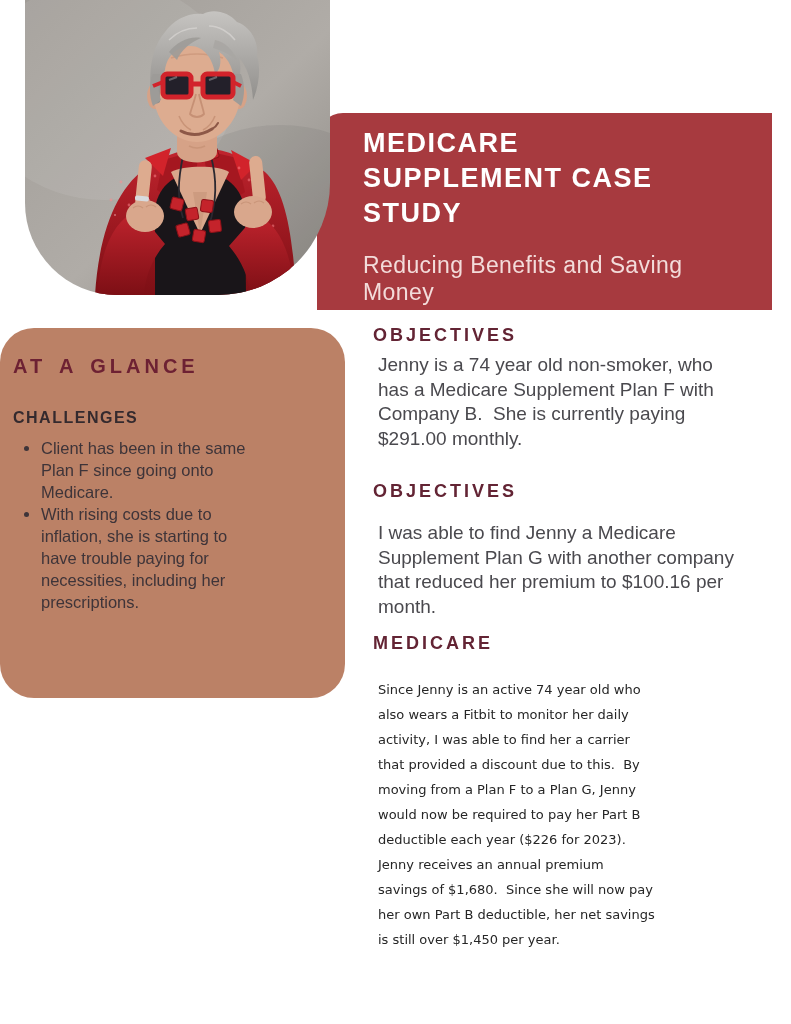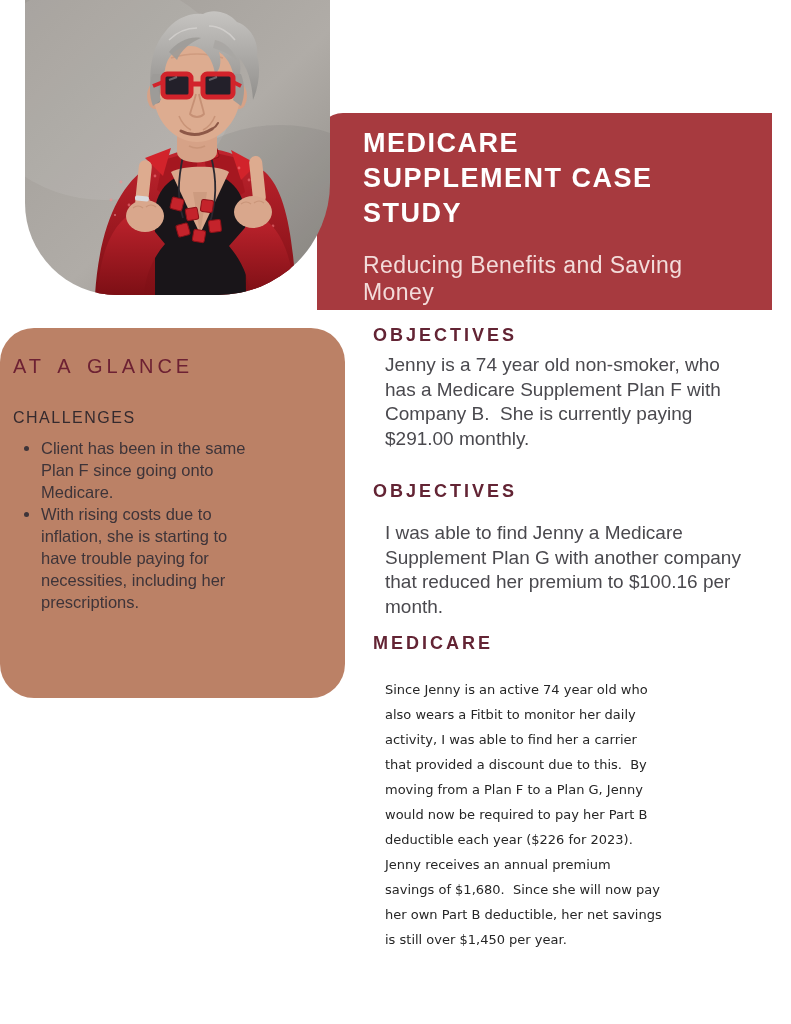--- a/index.html
+++ b/index.html
@@ -15,33 +15,33 @@
              line-height:35px;white-space:pre-wrap;}
   .banner p{margin:21px 0 0;color:#f3dcda;font-size:23px;font-weight:400;letter-spacing:.4px;}
 
   .photo{position:absolute;left:25px;top:0;width:305px;height:295px;
          border-radius:0 0 112px 92px;overflow:hidden;}
   .photo svg{display:block;width:100%;height:100%;}
 
   
   .glance{position:absolute;left:0;top:328px;width:345px;height:370px;background:#bb8166;
           border-radius:34px;box-sizing:border-box;padding:24px 20px 0 13px;}
-  .glance h2{margin:0;font-size:20px;font-weight:400;letter-spacing:4px;word-spacing:4px;
+  .glance h2{margin:0;font-size:20px;font-weight:700;letter-spacing:4px;word-spacing:4px;
              color:#6d2133;line-height:28px;}
-  .glance h3{margin:28px 0 0;font-size:16px;font-weight:400;letter-spacing:1.5px;
+  .glance h3{margin:28px 0 0;font-size:16px;font-weight:700;letter-spacing:1.5px;
              color:#342a2e;line-height:20px;}
   .glance ul{margin:9px 0 0;padding-left:28px;}
   .glance li{font-size:16.5px;line-height:22px;color:#3e3439;white-space:pre-wrap;}
   .glance li::marker{color:#3e3439;}
 
   
   .content{position:absolute;left:373px;top:327px;width:405px;}
   .content h2{margin:0;font-size:18px;font-weight:700;letter-spacing:3px;
               color:#632434;line-height:17px;}
-  .content p{margin:12px;font-size:19px;line-height:24.5px;color:#4a494e;white-space:pre-wrap;}
+  .content p{margin:5px;font-size:19px;line-height:24.5px;color:#4a494e;white-space:pre-wrap;}
   .content h2.solutions{margin-top:32px;}
   .content h2.outcome-h{margin-top:16px;}
   .content p.first{margin-top:9px;}
   .content p.second{margin-top:21px;}
   .content p.outcome{margin-top:25px;font-family:"DejaVu Sans",sans-serif;
                      font-size:13px;line-height:25px;color:#262626;}
 </style>
 </head>
 <body>
 

